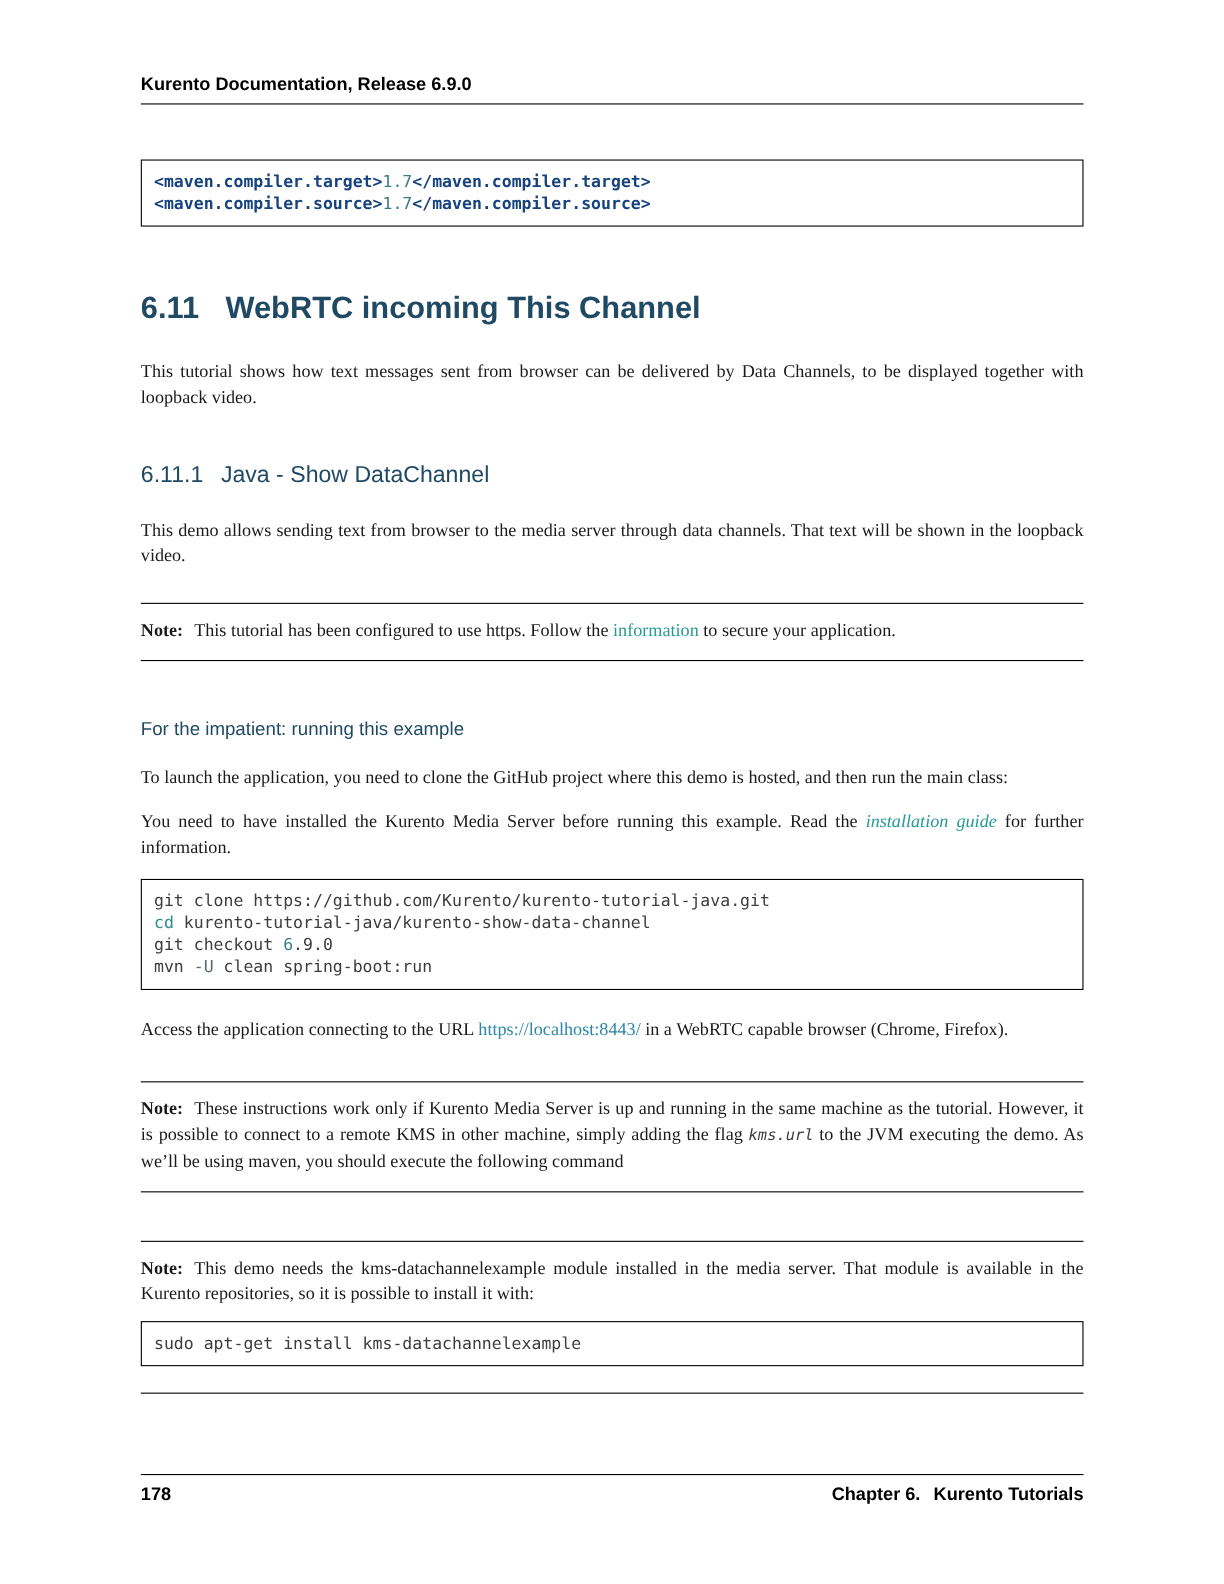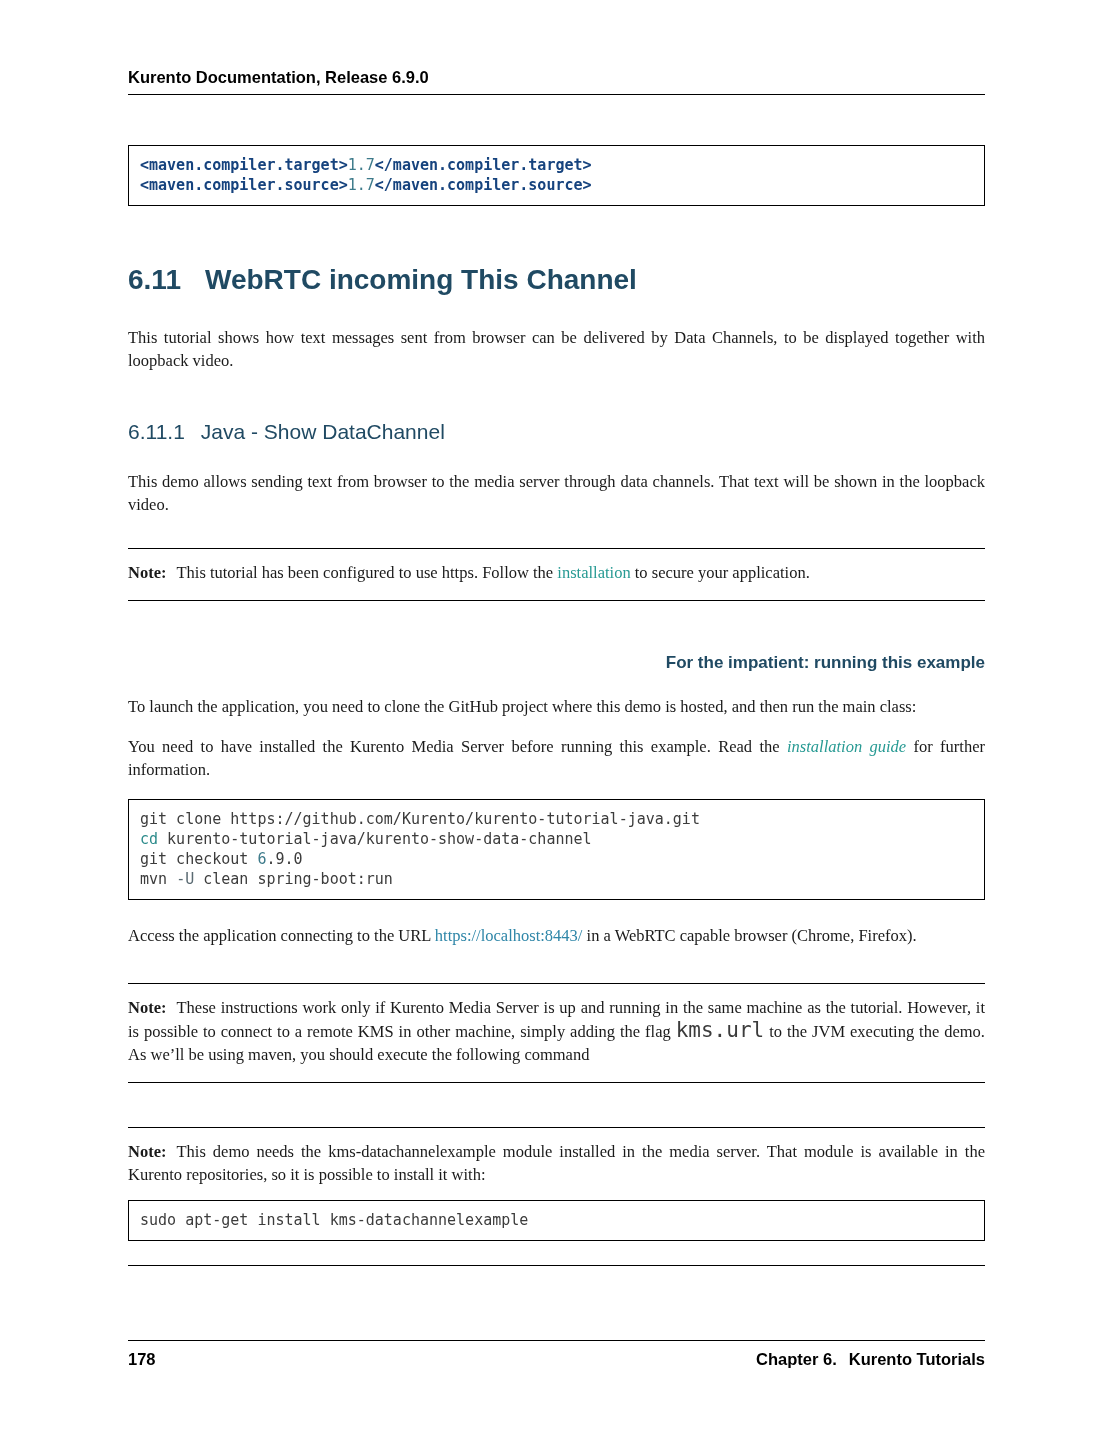--- a/index.html
+++ b/index.html
@@ -67,25 +67,24 @@
   .h2 {
     font-family: "Liberation Sans", sans-serif;
     font-weight: normal;
     font-size: 21px;
     color: #204a63;
     margin: 48px 0 26px 0;
   }
   .h2 .sec-num { margin-right: 16px; }
   .h3 {
     font-family: "Liberation Sans", sans-serif;
-    font-weight: bold;
+    font-weight: normal;
     font-size: 17px;
     color: #204a63;
     margin: 52px 0 22px 0;
-    text-align: right;
   }
 
   
   p.body-text {
     font-size: 16.5px;
     line-height: 23px;
     text-align: justify;
     margin: 0 0 17px 0;
   }
   .note-label {
@@ -94,22 +93,23 @@
   }
   a.doc-link {
     color: #279a93;
     text-decoration: none;
     cursor: pointer;
   }
   a.doc-link.italic { font-style: italic; }
   a.doc-link.url { color: #2e86a8; }
   .inline-code {
     font-family: "DejaVu Sans Mono", "Liberation Mono", monospace;
-    font-size: 21px;
+    font-size: 14px;
     color: #3c3c3c;
+    font-style: italic;
   }
 
   
   .note {
     border-top: 1px solid #000000;
     border-bottom: 1px solid #000000;
     padding: 12px 0 4px 0;
   }
   .note p.body-text { margin-bottom: 12px; }
   .note .codeblock { margin: 14px 0 20px 0; }
@@ -156,21 +156,21 @@
 
   <p class="body-text">This tutorial shows how text messages sent from browser can be delivered by Data Channels, to be displayed together with loopback video.</p>
 
   <div class="h2">
     <span class="sec-num">6.11.1</span><span>Java - Show DataChannel</span>
   </div>
 
   <p class="body-text">This demo allows sending text from browser to the media server through data channels. That text will be shown in the loopback video.</p>
 
   <div class="note note1">
-    <p class="body-text"><span class="note-label">Note:</span><span>This tutorial has been configured to use https. Follow the </span><a class="doc-link">installation</a><span> to secure your application.</span></p>
+    <p class="body-text"><span class="note-label">Note:</span><span>This tutorial has been configured to use https. Follow the </span><a class="doc-link">information</a><span> to secure your application.</span></p>
   </div>
 
   <div class="h3">For the impatient: running this example</div>
 
   <p class="body-text">To launch the application, you need to clone the GitHub project where this demo is hosted, and then run the main class:</p>
 
   <p class="body-text"><span>You need to have installed the Kurento Media Server before running this example.  Read the </span><a class="doc-link italic">installation guide</a><span> for further information.</span></p>
 
   <div class="codeblock block-clone"><div class="code-line"><span>git clone https://github.com/Kurento/kurento-tutorial-java.git</span></div><div class="code-line"><span class="tok-b">cd</span><span> kurento-tutorial-java/kurento-show-data-channel</span></div><div class="code-line"><span>git checkout </span><span class="tok-num">6</span><span>.9.0</span></div><div class="code-line"><span>mvn </span><span class="tok-o">-U</span><span> clean spring-boot:run</span></div></div>
 

